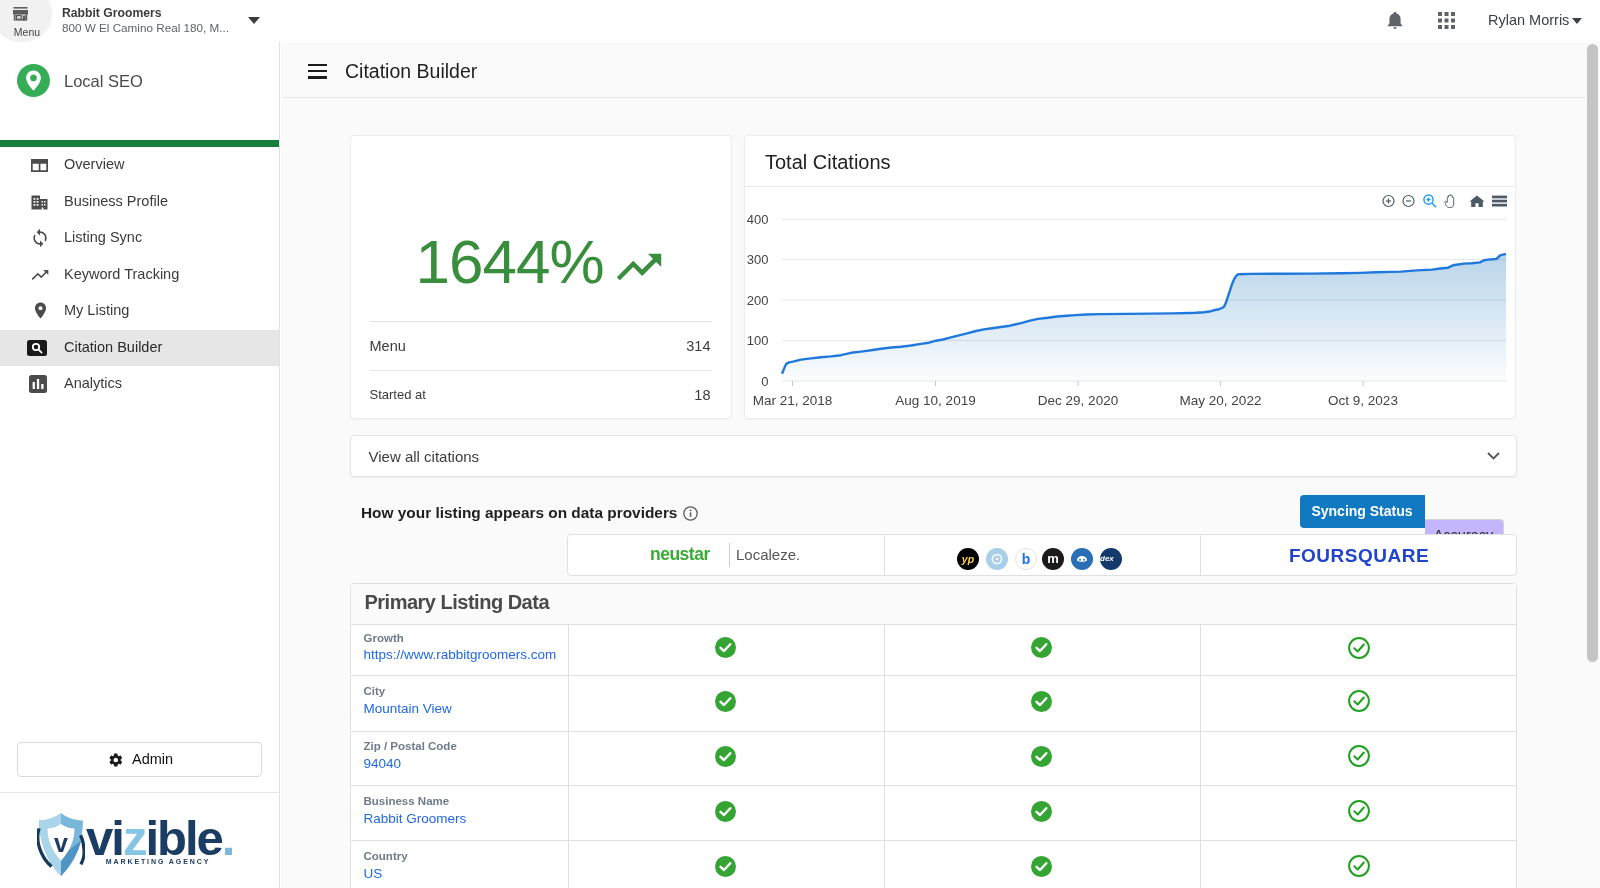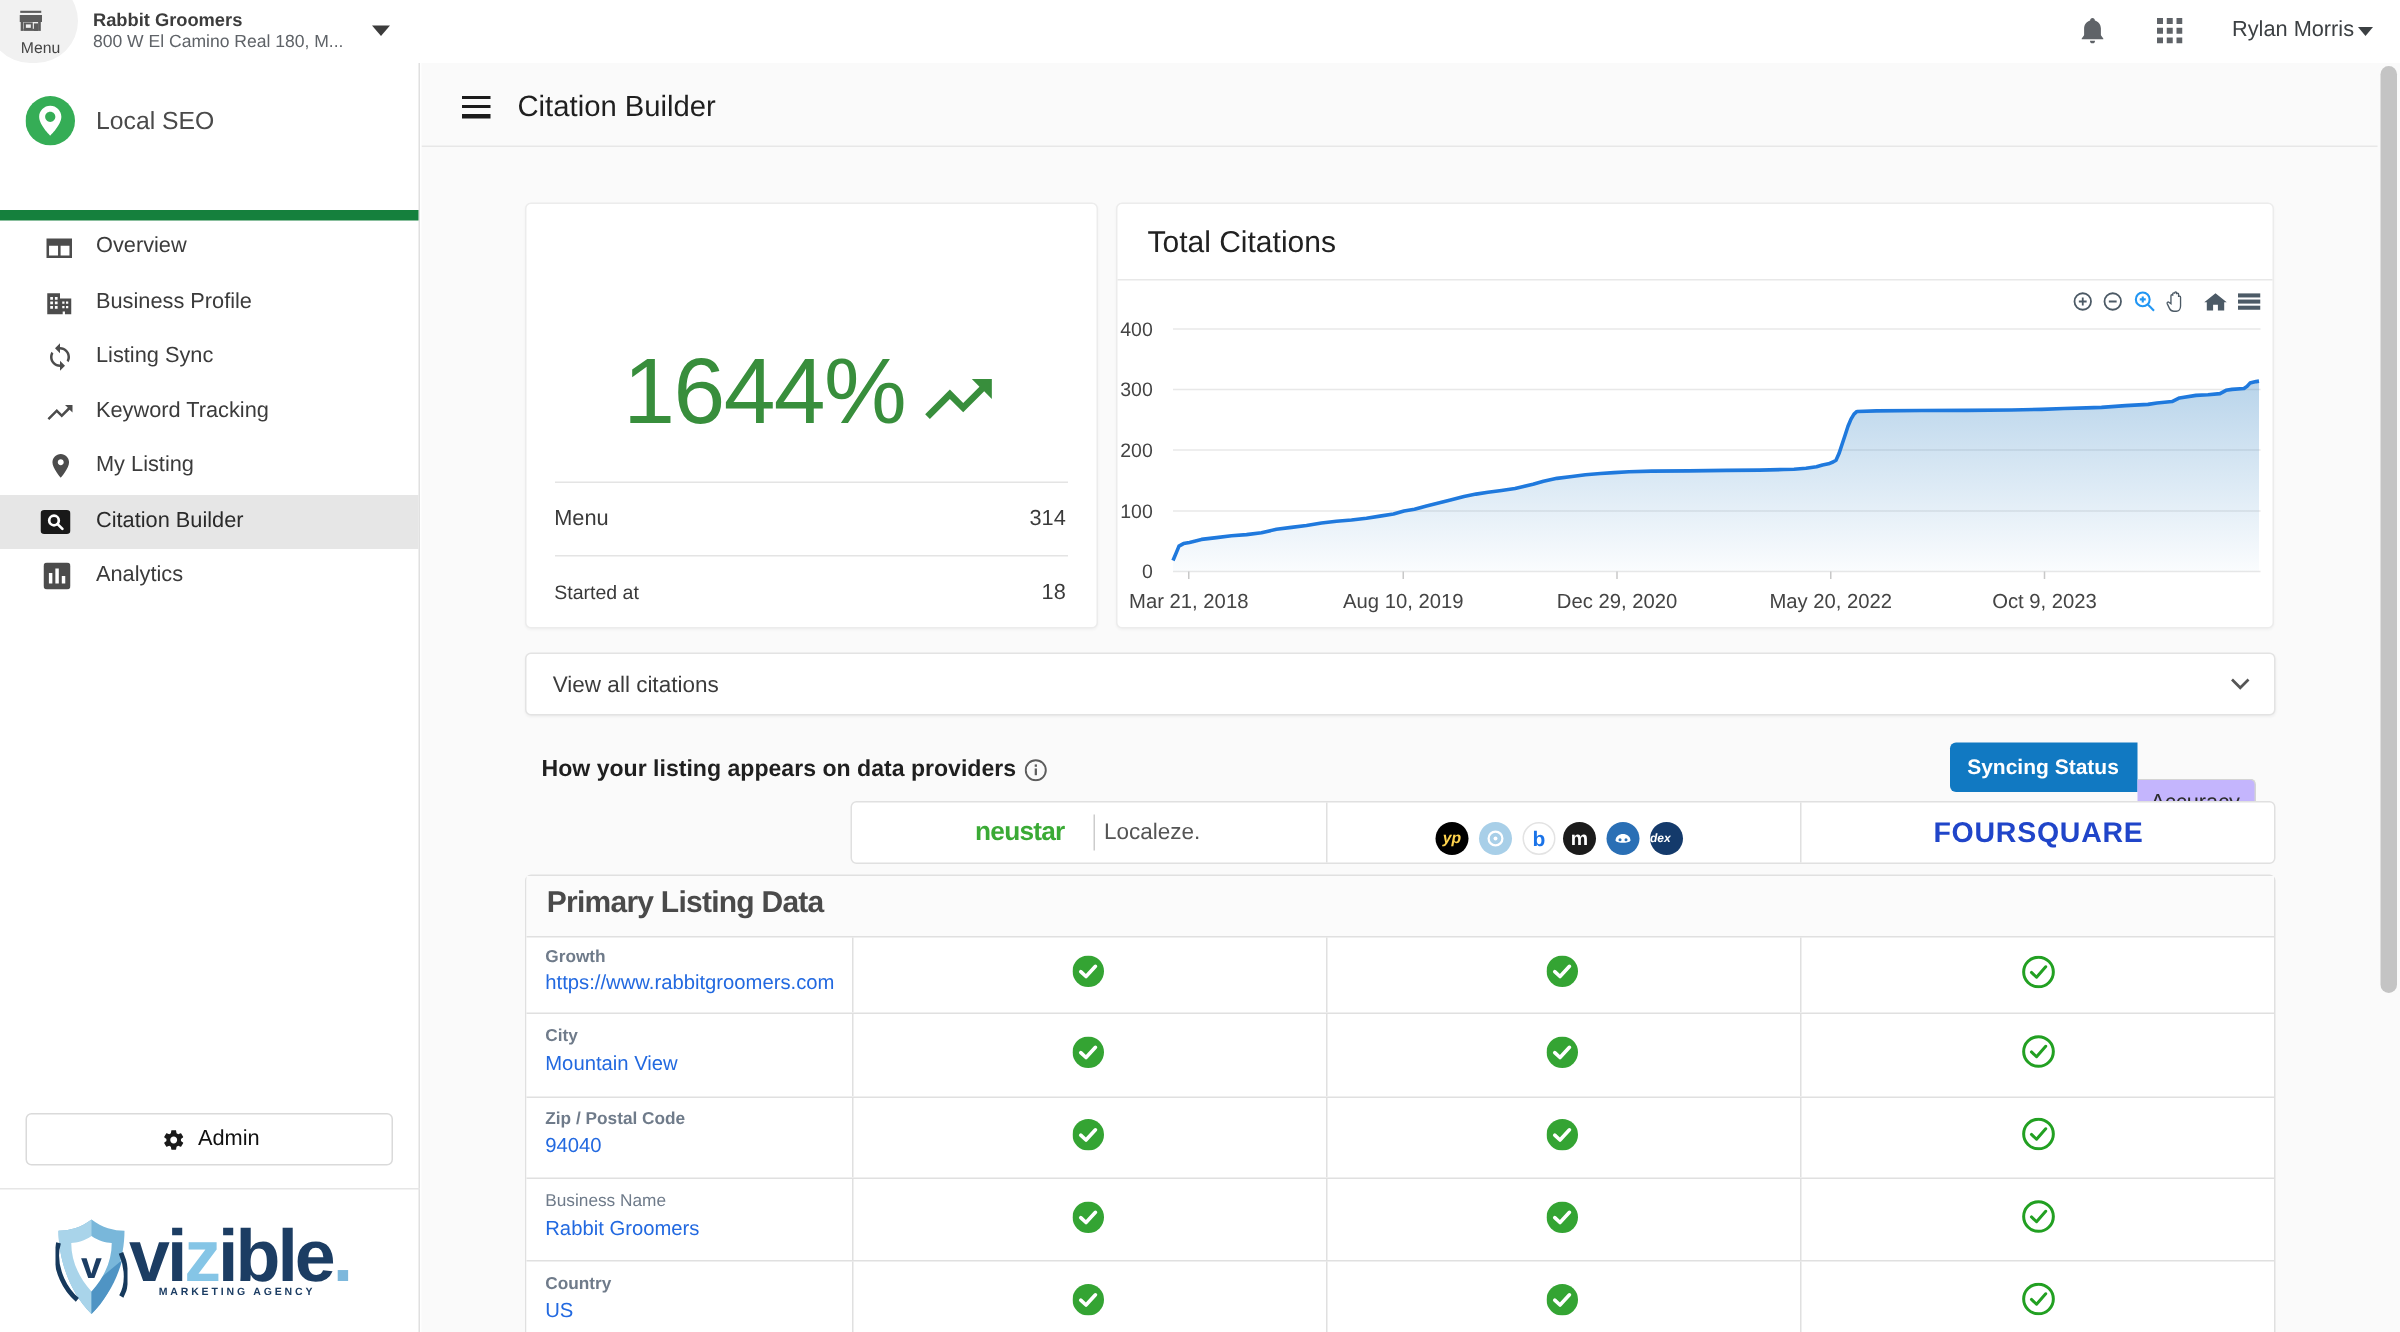--- a/index.html
+++ b/index.html
@@ -329,21 +329,21 @@
           <svg style="display:block" width="22" height="22" viewBox="0 0 22 22">
             <circle cx="11" cy="11" r="9.9" fill="none" stroke="#22a022" stroke-width="2"></circle>
             <polyline points="6.3,11.3 9.7,14.5 15.8,7.5" fill="none" stroke="#22a022" stroke-width="2" stroke-linecap="round" stroke-linejoin="round"></polyline>
           </svg>
         </div>
     </div>
     <div style="position:relative;height:55px;border-top:1px solid #e0e0e0;background:#fff">
       <div class="abs" style="left:217px;top:0;height:100%;border-left:1px solid #e0e0e0"></div>
       <div class="abs" style="left:533.5px;top:0;height:100%;border-left:1px solid #e0e0e0"></div>
       <div class="abs" style="left:849.5px;top:0;height:100%;border-left:1px solid #e0e0e0"></div>
-      <div class="abs" style="left:13px;top:9.0px;font-size:11.5px;font-weight:normal;color:#6f7b8a">Business Name</div>
+      <div class="abs" style="left:13px;top:9.0px;font-size:11.5px;font-weight:bold;color:#6f7b8a">Business Name</div>
       <div class="abs" style="left:13px;top:24.50px;font-size:13.5px;color:#2269e0">Rabbit Groomers</div>
       <div class="abs" style="left:364.5px;top:14.50px">
           <svg style="display:block" width="21" height="21" viewBox="0 0 21 21">
             <circle cx="10.5" cy="10.5" r="10.5" fill="#34a433"></circle>
             <polyline points="5.5,10.8 9,14 15.3,7.2" fill="none" stroke="#fff" stroke-width="2.4" stroke-linecap="round" stroke-linejoin="round"></polyline>
           </svg>
         </div>
       <div class="abs" style="left:680.5px;top:14.50px">
           <svg style="display:block" width="21" height="21" viewBox="0 0 21 21">
             <circle cx="10.5" cy="10.5" r="10.5" fill="#34a433"></circle>

